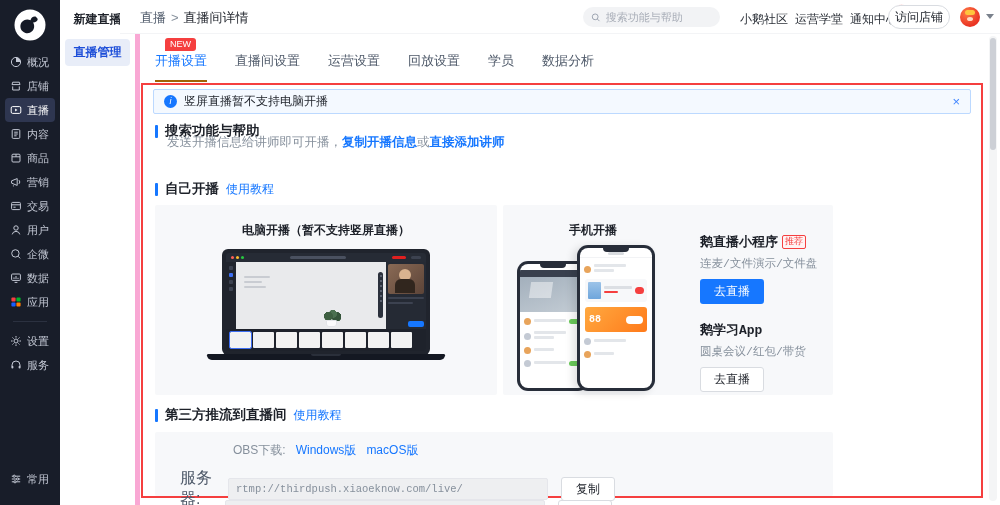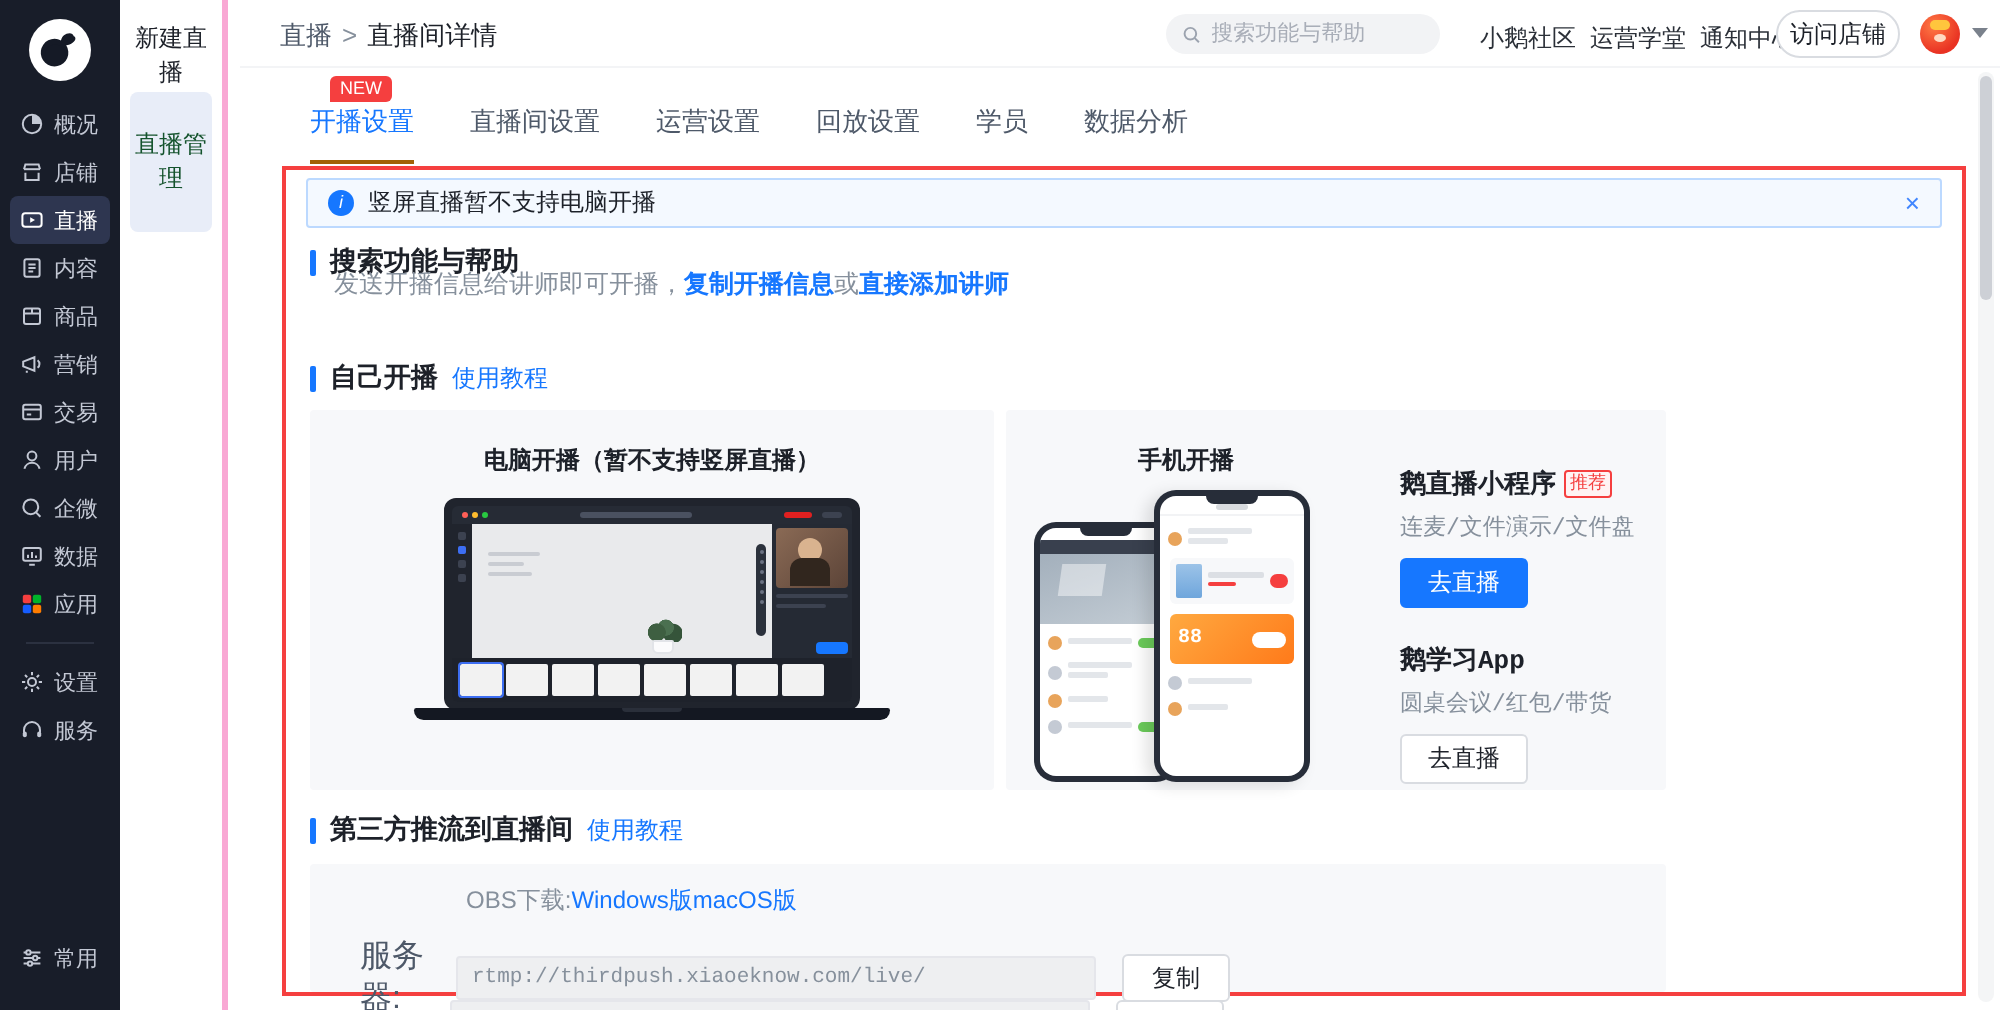--- a/index.html
+++ b/index.html
@@ -11,23 +11,23 @@
   .sidebar { position:absolute; left:0; top:0; width:60px; height:505px; background:#181D29; display:flex; flex-direction:column; align-items:center; }
   .logo { width:34px; height:34px; margin-top:8px; flex:none; }
   .nav { margin-top:8px; display:flex; flex-direction:column; align-items:center; }
   .nav-item { width:50px; height:24px; display:flex; align-items:center; gap:5px; padding:0 5px; border-radius:4px; color:#C3C8D4; font-size:11px; cursor:pointer; }
   .nav-item svg { flex:none; }
   .nav-item.active { background:#2E3650; color:#FFFFFF; }
   .nav-divider { width:34px; border-top:1px solid #2B3140; margin:7px 0; }
   .nav-bottom { margin-top:auto; margin-bottom:14px; }
 
   
-  .subbar { position:absolute; left:60px; top:0; width:54px; height:505px; background:#fff; border-right:3px solid #f9a8d4; }
+  .subbar { position:absolute; left:60px; top:0; width:80px; height:505px; background:#fff; border-right:5px solid #f9a8d4;font-weight:bold; }
   .subbar .new-live { margin:11px 4px 0; font-size:12px; color:#1D2129; text-align:center; cursor:pointer; }
-  .subbar .live-manage { margin:1px 5px 0; background:#E8EDF8; border-radius:4px; font-size:12px; color:#14532d; padding:18px 2px; text-align:center; cursor:pointer; }
+  .subbar .live-manage { margin:11px 5px 0; background:#E8EDF8; border-radius:4px; font-size:12px; color:#1d4ed8; padding:5px 2px; text-align:center; cursor:pointer; }
 
   
   .header { position:absolute; left:120px; top:0; width:880px; height:34px; background:#fff; border-bottom:1px solid #F3F4F6; }
   .breadcrumb { position:absolute; left:20px; top:9px; font-size:13px; color:#4E5969; }
   .breadcrumb .sep { color:#86909C; margin:0 5px; }
   .breadcrumb .cur { color:#1D2129; }
   .search { position:absolute; left:463px; top:7px; width:137px; height:20px; background:#F2F3F5; border-radius:10px; display:flex; align-items:center; padding:0 8px; gap:5px; }
   .search input { border:none; outline:none; background:transparent; font-size:11px; color:#4E5969; width:100%; font-family:inherit; }
   .search input::placeholder { color:#A9AEB8; }
   .hlink { position:absolute; top:11px; font-size:12px; color:#2B3038; cursor:pointer; white-space:nowrap; }
@@ -140,21 +140,21 @@
   .rec-badge { font-size:9px; color:#F53F3F; border:1px solid #F53F3F; background:#FFF3F3; border-radius:2px; padding:0 2px; line-height:12px; font-weight:normal; }
   .mi-feat { font-size:11.5px; color:#86909C; margin-top:5px; white-space:nowrap; }
   .btn-blue { margin-top:8px; width:64px; height:25px; background:#1677FF; color:#fff; font-size:12px; border:none; border-radius:3px; cursor:pointer; font-family:inherit; }
   .btn-white { margin-top:8px; width:64px; height:25px; background:#fff; color:#1D2129; font-size:12px; border:1px solid #D9DCE1; border-radius:3px; cursor:pointer; font-family:inherit; }
   .mi-gap { height:17px; }
 
   
   .obs-card { position:absolute; left:155px; top:432px; width:678px; height:64px; background:#F7F8FA; border-radius:2px; padding:10px 16px; }
   .obs-row1 { display:flex; align-items:center; }
   .obs-title { font-size:13px; font-weight:bold; color:#1D2129; }
-  .obs-dl { margin-left:62px; font-size:12px; color:#86909C; display:flex; align-items:center; }
+  .obs-dl { margin-left:62px; font-size:12px; color:#86909C; display:flex; gap:10px; align-items:center; }
   .obs-dl .dlink { color:#1677FF; cursor:pointer; }
   .obs-row2 { display:flex; align-items:center; margin-top:9px; }
   .srv-label { font-size:16px; color:#4E5969; margin-left:9px; width:48px; }
   .srv-input { width:320px; height:22px; background:#EEEFF1; border:1px solid #E5E6EB; border-radius:2px; font-size:10.5px; color:#86909C; padding:0 7px; font-family:"Liberation Mono","DejaVu Sans Mono",monospace; }
   .copy-btn { margin-left:13px; width:54px; height:24px; background:#fff; border:1px solid #D9DCE1; border-radius:3px; font-size:12px; color:#1D2129; cursor:pointer; font-family:inherit; }
 
   
   .partial-row { position:absolute; left:155px; top:500px; width:678px; height:24px; display:flex; align-items:flex-start; }
   .partial-input { margin-left:70px; width:320px; height:22px; background:#EEEFF1; border:1px solid #E5E6EB; border-radius:2px; }
   .partial-copy { margin-left:13px; width:54px; height:24px; background:#fff; border:1px solid #D9DCE1; border-radius:3px; font-size:12px; color:#1D2129; text-align:center; line-height:22px; cursor:pointer; }

